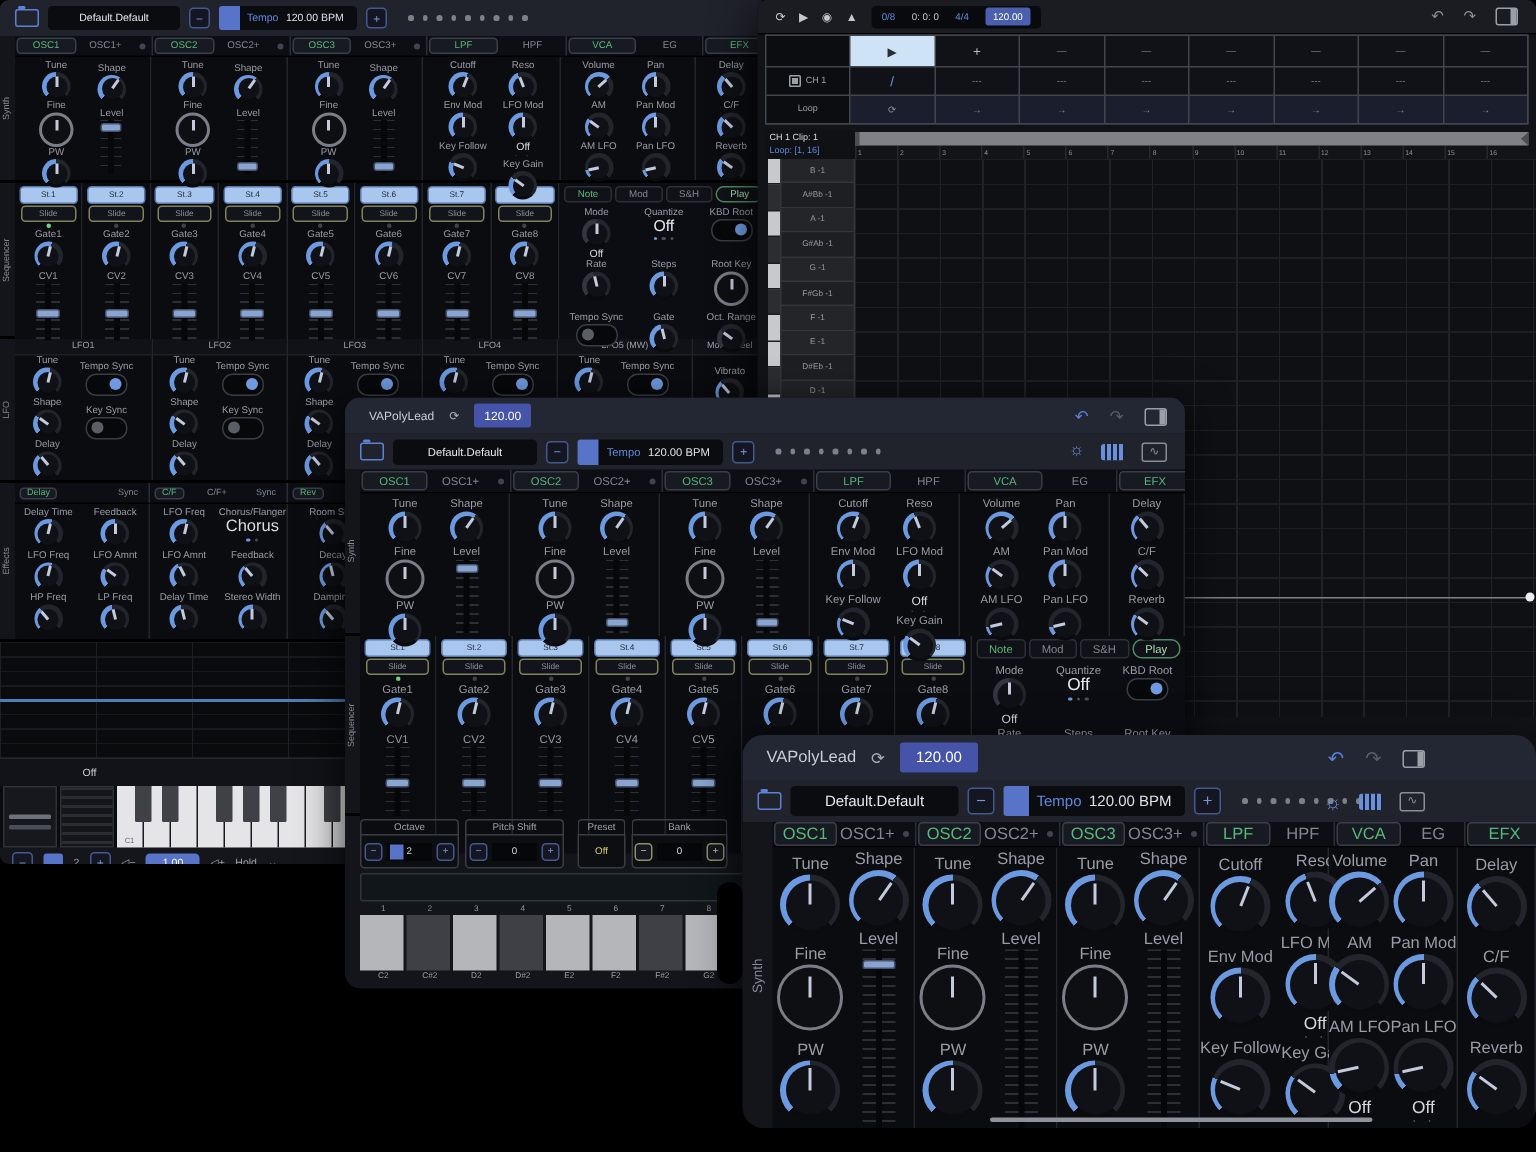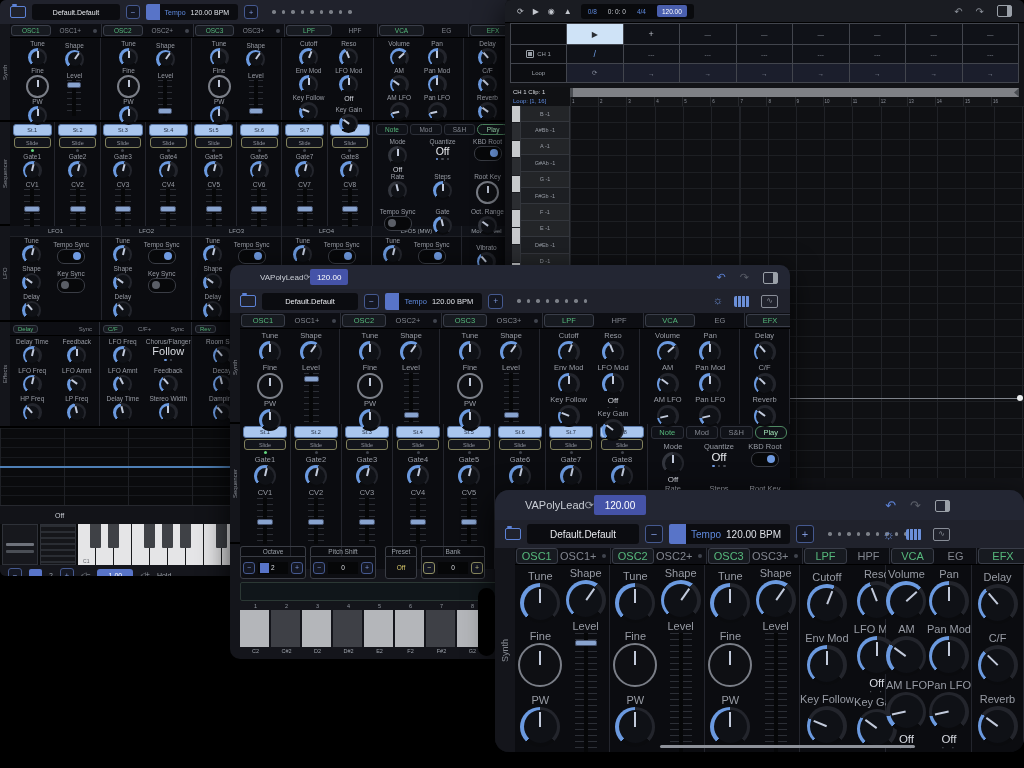--- a/index.html
+++ b/index.html
@@ -23,21 +23,21 @@
   .stepbtn{width:var(--sb);height:var(--sb);border:1px solid #45598f;border-radius:3px;background:#141722;color:#7d96d8;display:flex;align-items:center;justify-content:center;flex:none;font-size:calc(var(--tfs) + 1px);}
   .tempo-box{height:var(--ph);background:#0b0c10;border-radius:3px;display:flex;align-items:center;gap:5px;padding-right:9px;}
   .blue-block{width:calc(var(--ph) * .85);height:var(--ph);background:#5874c8;border-radius:2px 0 0 2px;}
   .tempo-label{color:#5f8ade;}.tempo-value{color:#dde0e6;}
   .pgdots{display:flex;gap:6px;margin-left:8px;}
   .pgdots i{width:3.5px;height:3.5px;border-radius:50%;background:#7c8088;}
   .hdr-icons{margin-left:auto;display:flex;align-items:center;gap:11px;}
   .sun-ic{color:#6b8fd8;font-size:calc(var(--tfs) + 4px);line-height:1;}
   .kbd-ic{width:16px;height:11px;background:#6b8fd8;border-radius:2px;background-image:repeating-linear-gradient(to right,transparent 0 3px,#1a2030 3px 4px);}
   .wave-ic{width:15px;height:11px;border:1px solid #888d97;border-radius:2px;color:#888d97;font-size:8px;line-height:9px;text-align:center;}
-  .hostbar{display:flex;align-items:center;background:#232633;padding:0 30px;position:relative;}
+  .hostbar{display:flex;align-items:center;gap:10px;background:#232633;padding:0 16px;position:relative;}
   .host-title{color:#c9cdd5;}
   .refresh-ic{color:#a7acb6;}
   .bpm-chip{background:#4553a8;color:#fff;border-radius:2px;display:flex;align-items:center;justify-content:center;}
   .hosticons{position:absolute;display:flex;align-items:center;gap:14px;}
   .undo-ic{color:#5c82d6;}.redo-ic{color:#5a5e68;}
   .panel-ic{width:13px;height:10px;border:1.5px solid #9aa0a8;border-radius:2px;position:relative;}
   .panel-ic::before{content:"";position:absolute;right:0;top:0;bottom:0;width:4px;background:#9aa0a8;}
 
   .sec{display:flex;background:#0b0c10;border-bottom:2px solid #000;}
   .vlabel{flex:none;display:flex;align-items:center;justify-content:center;color:#878b94;font-size:6px;writing-mode:vertical-rl;transform:rotate(180deg);background:#14151b;}
@@ -823,21 +823,21 @@
                 <div class="knob" style="--a: 0.45;"></div>
               </div>
             </div>
             <div class="fxpanel" style="width: 92px;">
               <div class="kc">
                 <span class="klabel">LFO Freq</span>
                 <div class="knob" style="--a: 0.55;"></div>
               </div>
               <div class="kc">
                 <span class="klabel">Chorus/Flanger</span>
-                <span class="chorus-val">Follow</span>
+                <span class="chorus-val">Chorus</span>
                 <div class="qdots">
                   <i class="on"></i>
                   <i></i>
                 </div>
               </div>
               <div class="kc">
                 <span class="klabel">LFO Amnt</span>
                 <div class="knob" style="--a: 0.4;"></div>
               </div>
               <div class="kc">

